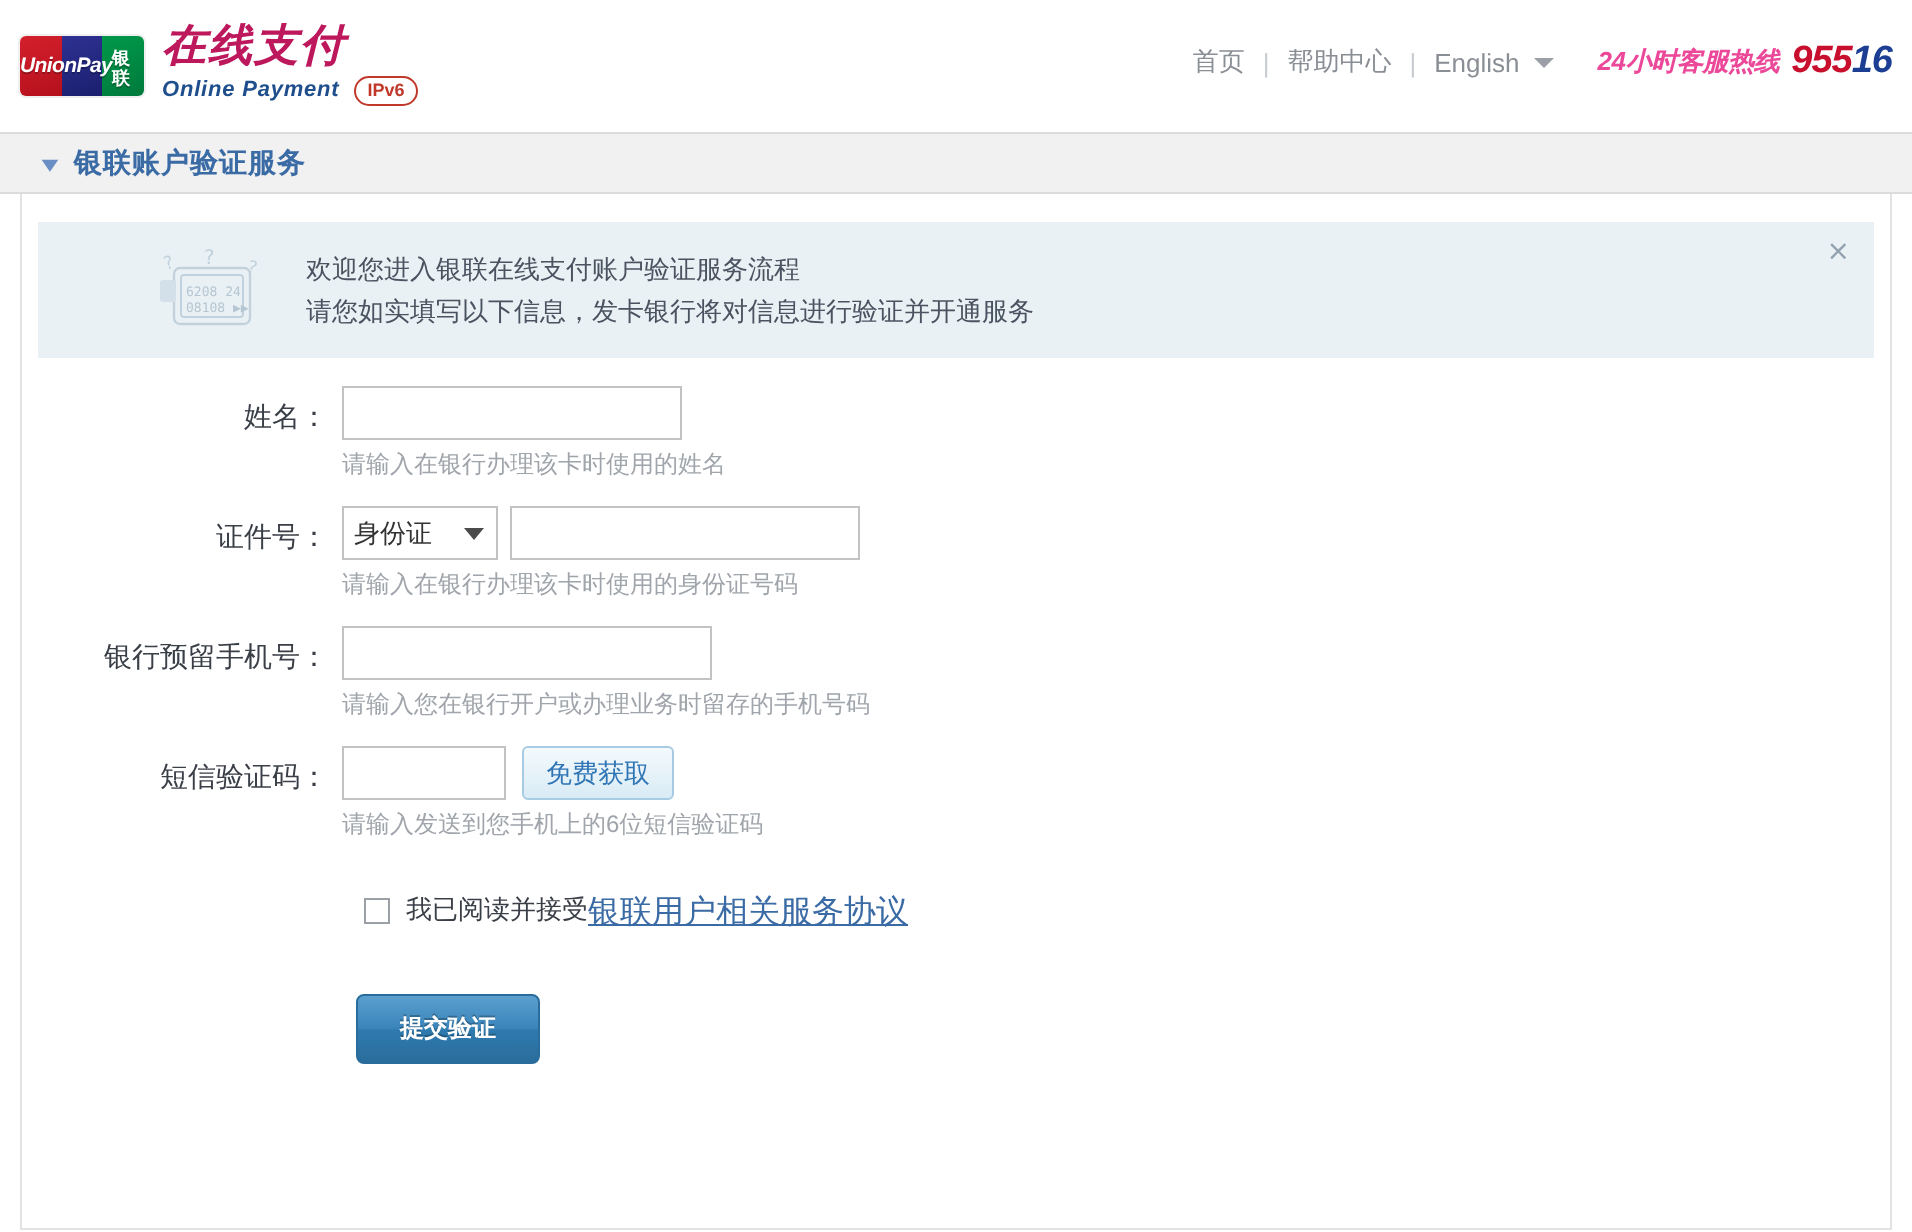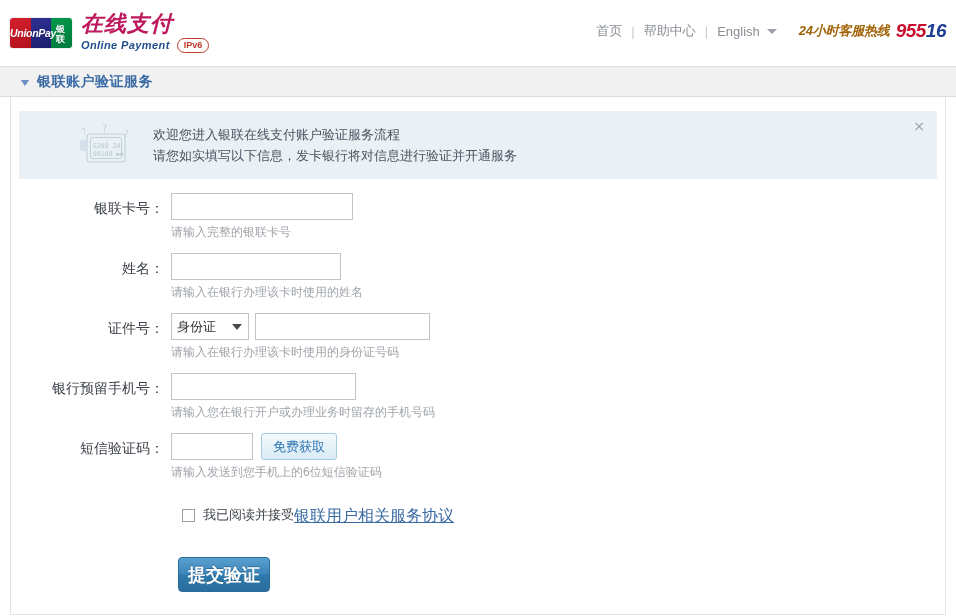--- a/index.html
+++ b/index.html
@@ -79,21 +79,21 @@
   .top-nav .sep { margin: 0 9px; color: #c8ccd1; }
   .caret-down {
     width: 0; height: 0; margin-left: 7px;
     border-left: 5px solid transparent;
     border-right: 5px solid transparent;
     border-top: 5px solid #9aa0a6;
   }
   .hotline {
     margin-left: 22px;
     font-size: 13px; font-weight: bold; font-style: italic;
-    color: #a16207; letter-spacing: -.2px;
+    color: #ec4899; letter-spacing: -.2px;
   }
   .hotnum {
     margin-left: 6px; font-size: 19px; font-weight: bold; font-style: italic;
     letter-spacing: -.5px;
   }
   .hotnum .r { color: #c8102e; }
   .hotnum .b { color: #1c3f94; }
 
   
   .section-bar {
@@ -221,21 +221,21 @@
   .cbx:checked { background: #3076b5; border-color: #3076b5; }
   .agree-text { font-size: 13px; color: #3a3f47; }
   .agree-link {
     color: #3b6ba5; text-decoration: underline; cursor: pointer;
   }
 
   
   .submit-wrap { margin-left: 167px; margin-top: 30px; }
   .btn-submit {
     width: 92px; height: 35px;
-    font-size: 18px; font-weight: bold; color: #fff;
+    font-size: 12px; font-weight: bold; color: #fff;
     background: linear-gradient(to bottom,#5ba0ce 0%, #3b85bb 48%, #2e7aae 52%, #2a6d9c 100%);
     border: 1px solid #2a6d9c;
     border-radius: 4px;
     cursor: pointer;
     text-shadow: 0 -1px 0 rgba(0,0,0,.25);
     font-family: "Liberation Sans", sans-serif;
   }
 </style>
 </head>
 <body>
@@ -297,27 +297,20 @@
       </div>
       <div class="notice-text">
         <div class="ln">欢迎您进入银联在线支付账户验证服务流程</div>
         <div class="ln">请您如实填写以下信息，发卡银行将对信息进行验证并开通服务</div>
       </div>
       <span class="notice-close">×</span>
     </div>
 
     <div class="form">
 
-      <div class="row">
-        <div class="lbl">银联卡号：</div>
-        <div class="fld">
-          <input class="inp w-card" type="text" placeholder="" style="">
-          <div class="hint">请输入完整的银联卡号</div>
-        </div>
-      </div>
 
       <div class="row">
         <div class="lbl">姓名：</div>
         <div class="fld">
           <input class="inp w-name" type="text" placeholder="" style="">
           <div class="hint">请输入在银行办理该卡时使用的姓名</div>
         </div>
       </div>
 
       <div class="row">

